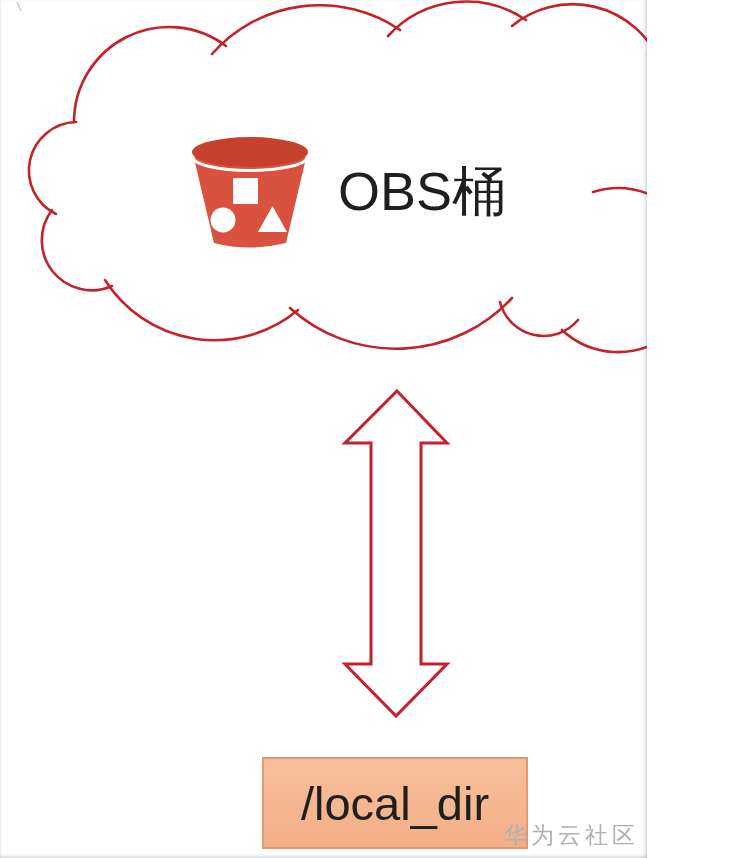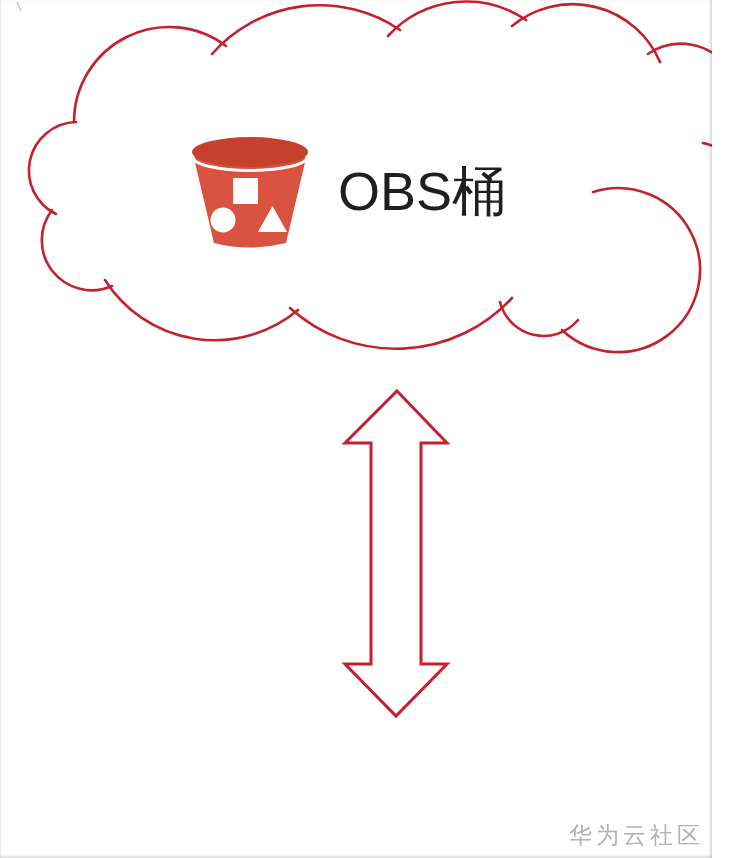--- a/index.html
+++ b/index.html
@@ -8,21 +8,21 @@
     --bucket-body:#d9523f;
     --bucket-lid:#c6402e;
     --box-fill-top:#f7c09c;
     --box-fill-bottom:#f2ae86;
     --box-border:#e2996d;
     --text:#1f1f1f;
     --watermark:#b0b0b0;
   }
   html,body{margin:0;padding:0;background:#fff;}
   .page{
-    position:relative;width:712px;height:858px;background:#ffffff;overflow:hidden;
+    position:relative;width:647px;height:858px;background:#ffffff;overflow:hidden;
     font-family:"Liberation Sans","DejaVu Sans",sans-serif;
     box-shadow:inset -3px 0 3px -1px rgba(0,0,0,.14),
                inset 0 -3px 3px -1px rgba(0,0,0,.14),
                inset 2px 0 2px -1px rgba(0,0,0,.07);
   }
   .art{position:absolute;left:0;top:0;width:755px;height:858px;display:block;}
   .cloud-arc{fill:none;stroke:var(--cloud-stroke);stroke-width:2.6;stroke-linecap:round;}
   .arrow{fill:#ffffff;stroke:var(--arrow-stroke);stroke-width:3;stroke-linejoin:miter;}
   .bucket-body{fill:var(--bucket-body);}
   .bucket-lid{fill:var(--bucket-lid);}
@@ -85,16 +85,19 @@
 
     <path class="arrow" d="M 397 391 L 447 443 L 421 443 L 421 664 L 447 664 L 396 716
              L 345 664 L 371 664 L 371 443 L 345 443 Z"></path>
 
     <line class="corner-mark" x1="17" y1="2" x2="21" y2="11"></line>
   </svg>
 
   <div class="obs-label">OBS桶</div>
 
 
+  <div class="localdir-box">
+    <span>/local_dir</span>
+  </div>
 
   <div class="watermark">华为云社区</div>
 
 </div>
 
 </body></html>

